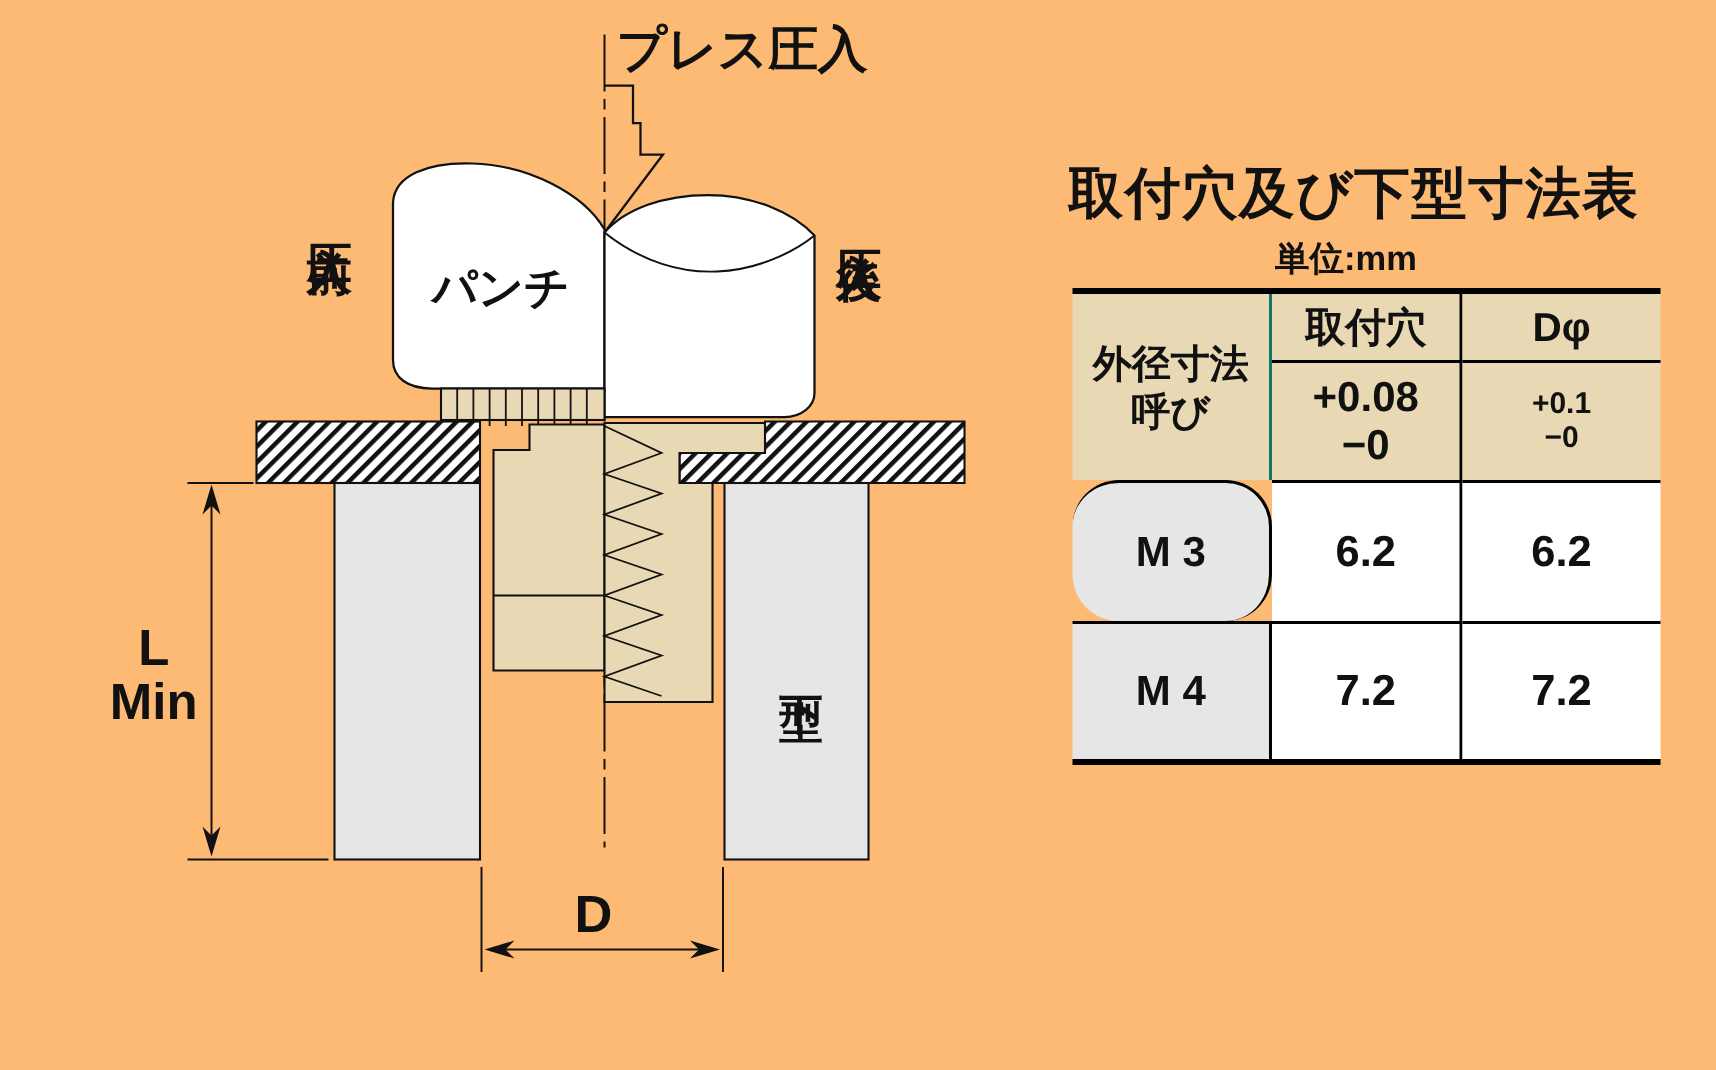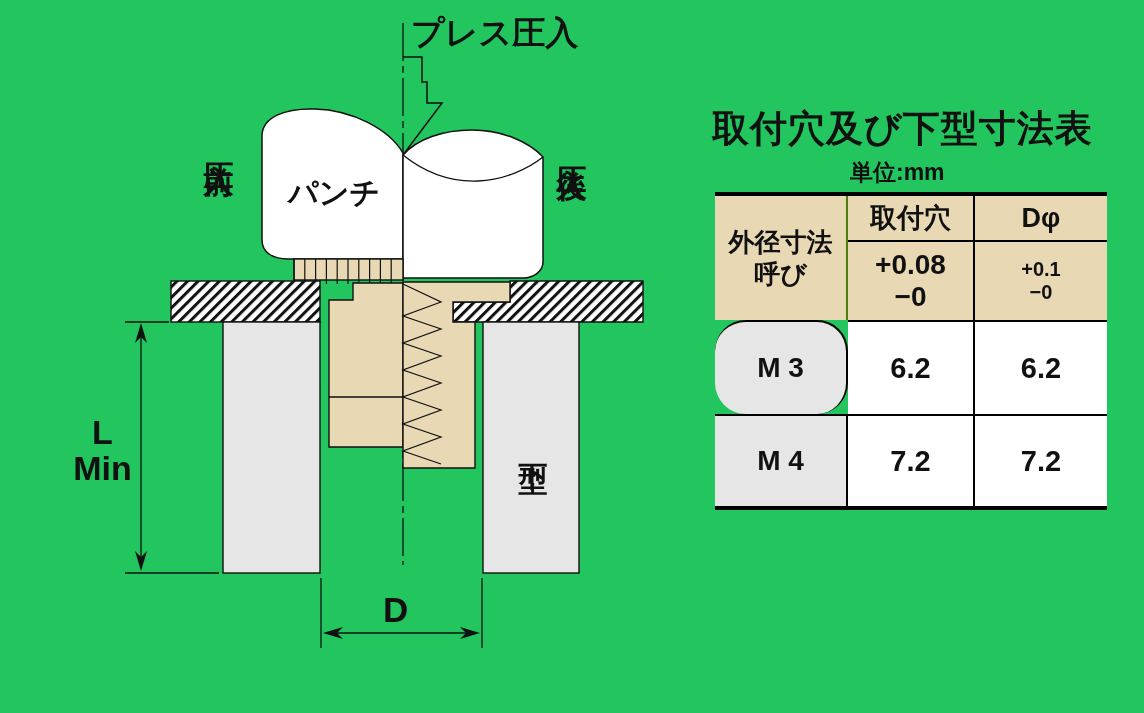--- a/index.html
+++ b/index.html
@@ -1,33 +1,33 @@
 <!DOCTYPE html>
 <html><head>
 <meta charset="utf-8">
 <style>
   html,body{margin:0;padding:0;background:#fff;}
   #stage{
-    position:relative;width:1144px;height:713px;background:#22c55e;overflow:hidden;
+    position:relative;width:1144px;height:713px;background:#fdba74;overflow:hidden;
     font-family:"Liberation Sans", sans-serif;color:#111;
   }
   .lbl{position:absolute;font-weight:bold;color:#111;line-height:1.05;}
   .v{writing-mode:vertical-rl;text-orientation:upright;letter-spacing:2px;}
   .prewrap{white-space:pre-line;text-align:center;}
 
   
   .tbl-title{position:absolute;left:712px;top:104px;font-size:37px;font-weight:bold;letter-spacing:1px;}
   .tbl-unit{position:absolute;left:850px;top:157px;width:257px;text-align:left;font-size:23px;font-weight:bold;}
   .dim-table{
     position:absolute;left:715px;top:192px;width:392px;
     display:grid;grid-template-columns:133px 127px 132px;grid-template-rows:44px 80px 94px 92px;
     border-top:4px solid #000;border-bottom:4px solid #000;
   }
   .cell{display:flex;flex-direction:column;align-items:center;justify-content:center;font-weight:bold;}
-  .c-name   {grid-column:1;grid-row:1/3;border-right:2px solid #4d7c0f;font-size:26px;line-height:1.25;}
+  .c-name   {grid-column:1;grid-row:1/3;border-right:2px solid #0f766e;font-size:26px;line-height:1.25;}
   .c-hole-l {grid-column:2;grid-row:1;border-right:2px solid #000;font-size:27px;}
   .c-d-l    {grid-column:3;grid-row:1;font-size:27px;}
   .c-hole-t {grid-column:2;grid-row:2;border-right:2px solid #000;border-top:2px solid #000;font-size:28px;line-height:1.15;}
   .c-d-t    {grid-column:3;grid-row:2;border-top:2px solid #000;font-size:20px;line-height:1.15;}
   .r3{border-top:2px solid #000;}
   .r4{border-top:2px solid #000;}
   .c-size{grid-column:1;border-right:2px solid #000;font-size:28px;}
   .c-val2{grid-column:2;border-right:2px solid #000;font-size:29px;}
   .c-val3{grid-column:3;font-size:29px;}
 

